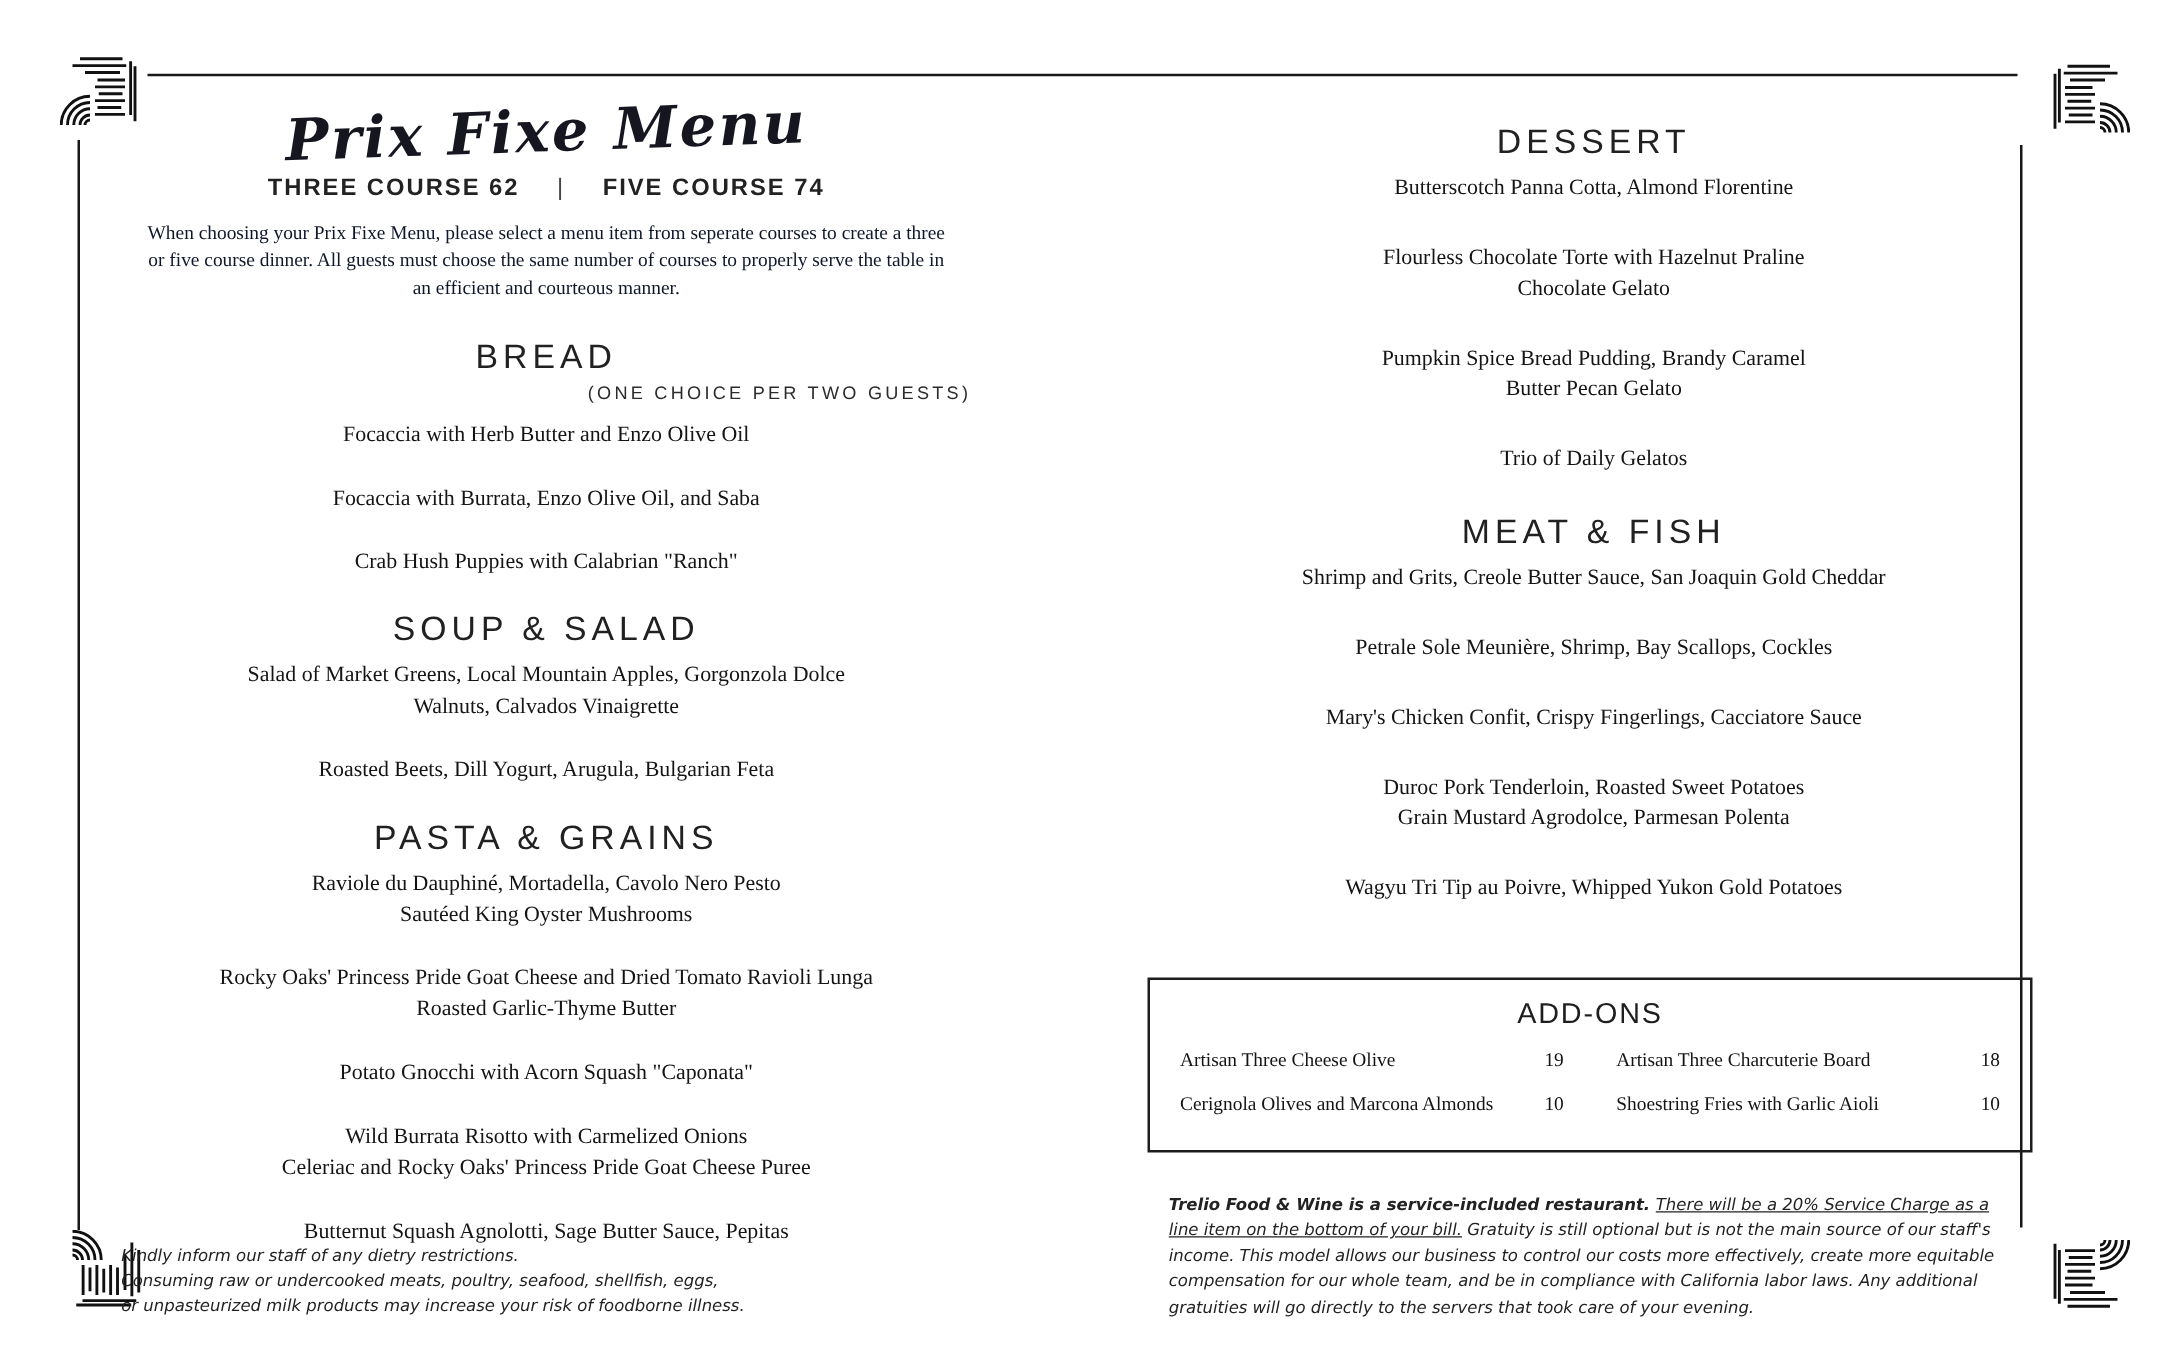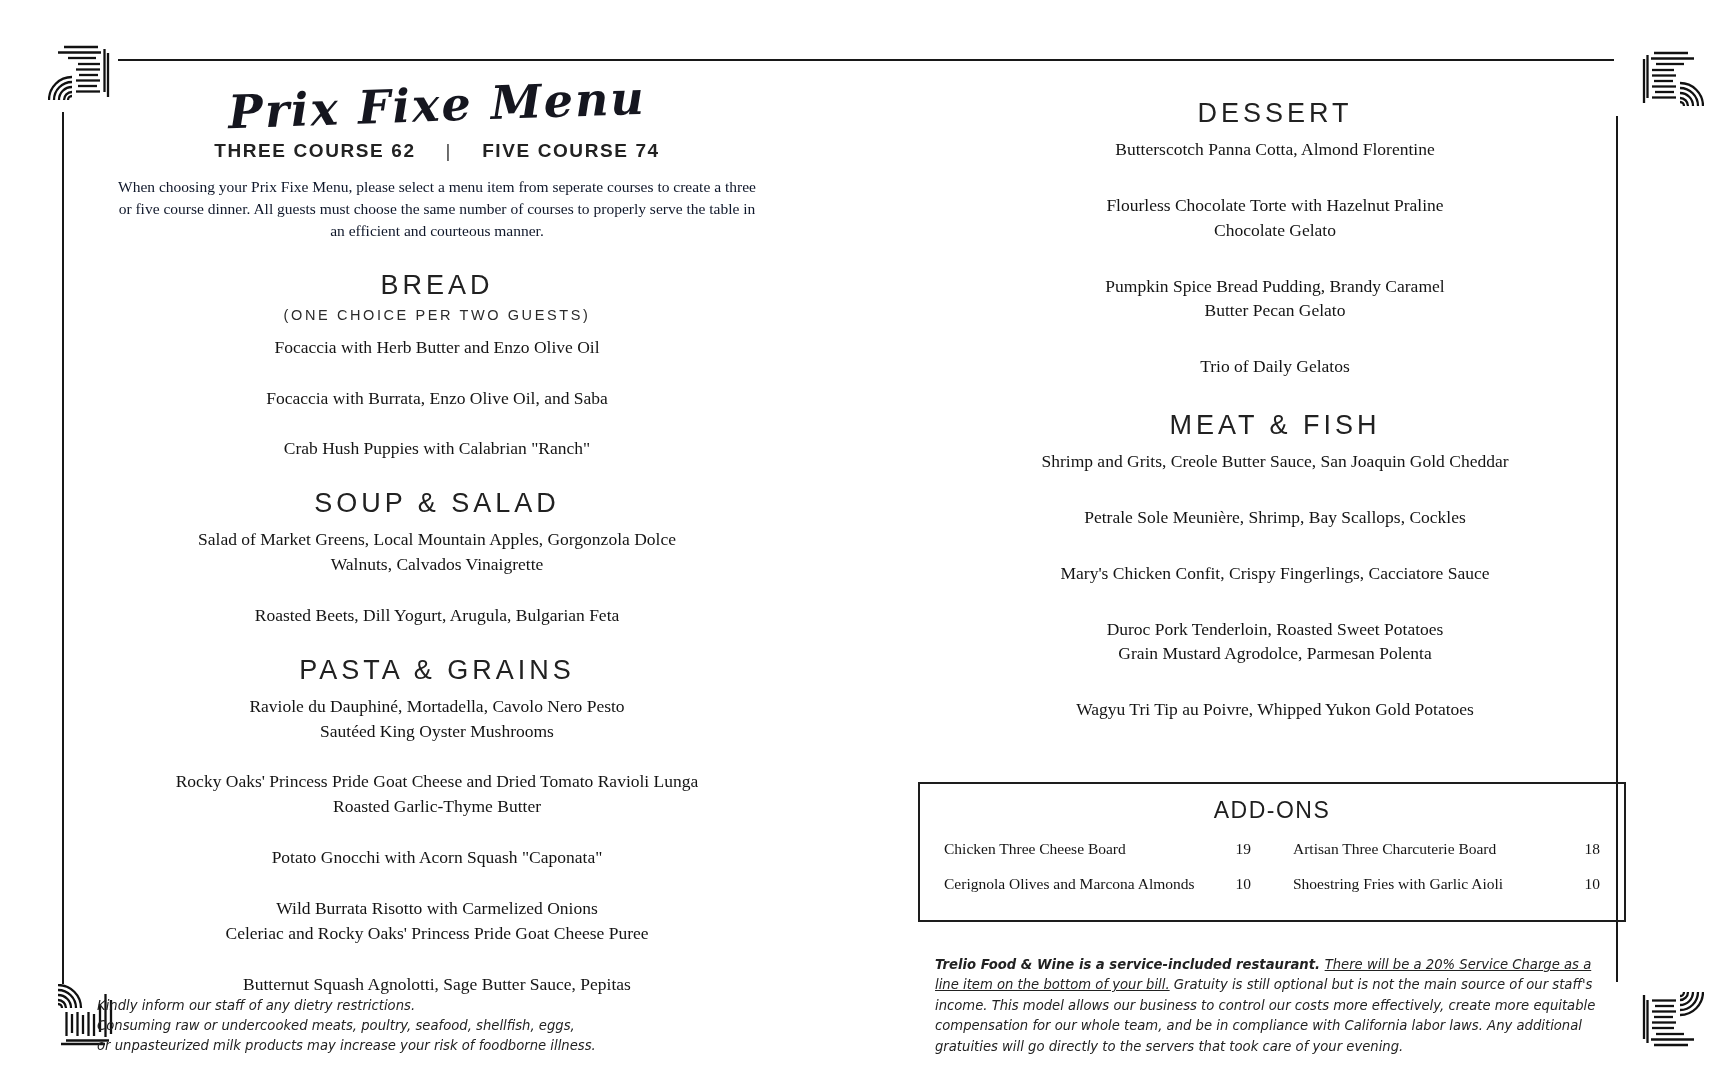--- a/index.html
+++ b/index.html
@@ -28,21 +28,21 @@
   .pricing{display:flex;justify-content:center;align-items:center;gap:30px;
     font-family:"Liberation Sans",sans-serif;font-weight:700;font-size:19px;
     letter-spacing:1.6px;color:#222;margin-top:2px;}
   .pricing .sep{font-weight:400;color:#444;}
   .intro{margin:14px auto 0;width:640px;font-size:15.5px;line-height:1.44;color:#0f172a;}
 
   .section-title{font-family:"Liberation Sans",sans-serif;font-weight:400;font-size:27px;
     letter-spacing:4px;color:#212121;margin:27px 0 8px;}
   .col-right .section-title:first-child{margin-top:0;}
   .section-sub{font-family:"Liberation Sans",sans-serif;font-size:14.5px;letter-spacing:2.6px;
-    color:#2b2b2b;margin:-2px 0 12px;}
+    color:#2b2b2b;margin:-2px 0 12px;text-align:right;}
   .item{font-size:17.5px;line-height:1.42;margin:0 0 26px;color:#141414;}
   .col-right .item{margin-bottom:31px;}
   .item .line{display:block;}
 
   .addons{position:absolute;left:918px;top:782px;width:708px;height:140px;
     box-sizing:border-box;border:2px solid #1d1d1d;padding:11px 24px 16px;text-align:center;}
   .addons-title{font-family:"Liberation Sans",sans-serif;font-size:23px;letter-spacing:1.5px;
     color:#1e1e1e;margin:2px 0 16px;font-weight:400;}
   .addons-grid{display:grid;grid-template-columns:1fr 1fr;column-gap:42px;row-gap:17px;}
   .addon{display:flex;justify-content:space-between;align-items:baseline;
@@ -241,21 +241,21 @@
             <span class="line">Wagyu Tri Tip au Poivre, Whipped Yukon Gold Potatoes</span>
           </p>
         </section>
       </div>
   </div>
 
   <div class="addons">
     <div class="addons-title">ADD-ONS</div>
     <div class="addons-grid" id="addons-grid">
         <div class="addon">
-          <span class="addon-label">Chicken Three Cheese Board</span>
+          <span class="addon-label">Artisan Three Cheese Olive</span>
           <span class="addon-price">19</span>
         </div>
         <div class="addon">
           <span class="addon-label">Artisan Three Charcuterie Board</span>
           <span class="addon-price">18</span>
         </div>
         <div class="addon">
           <span class="addon-label">Cerignola Olives and Marcona Almonds</span>
           <span class="addon-price">10</span>
         </div>

